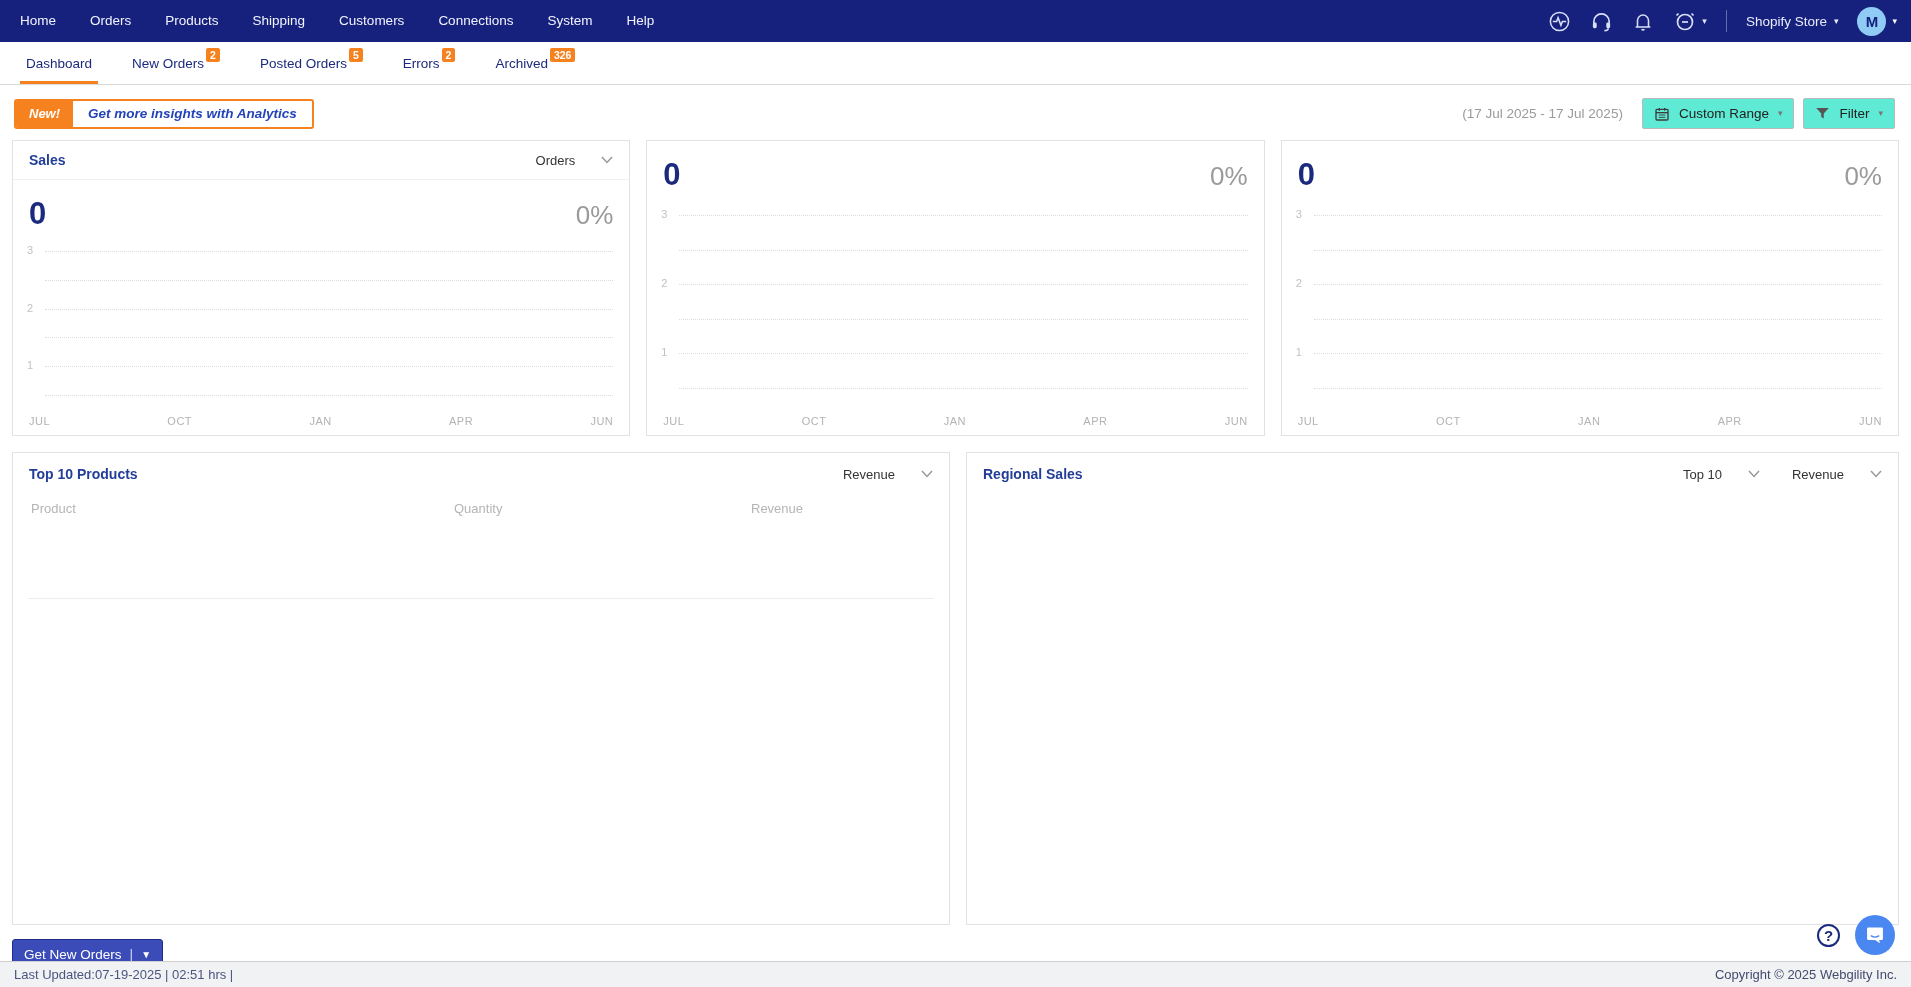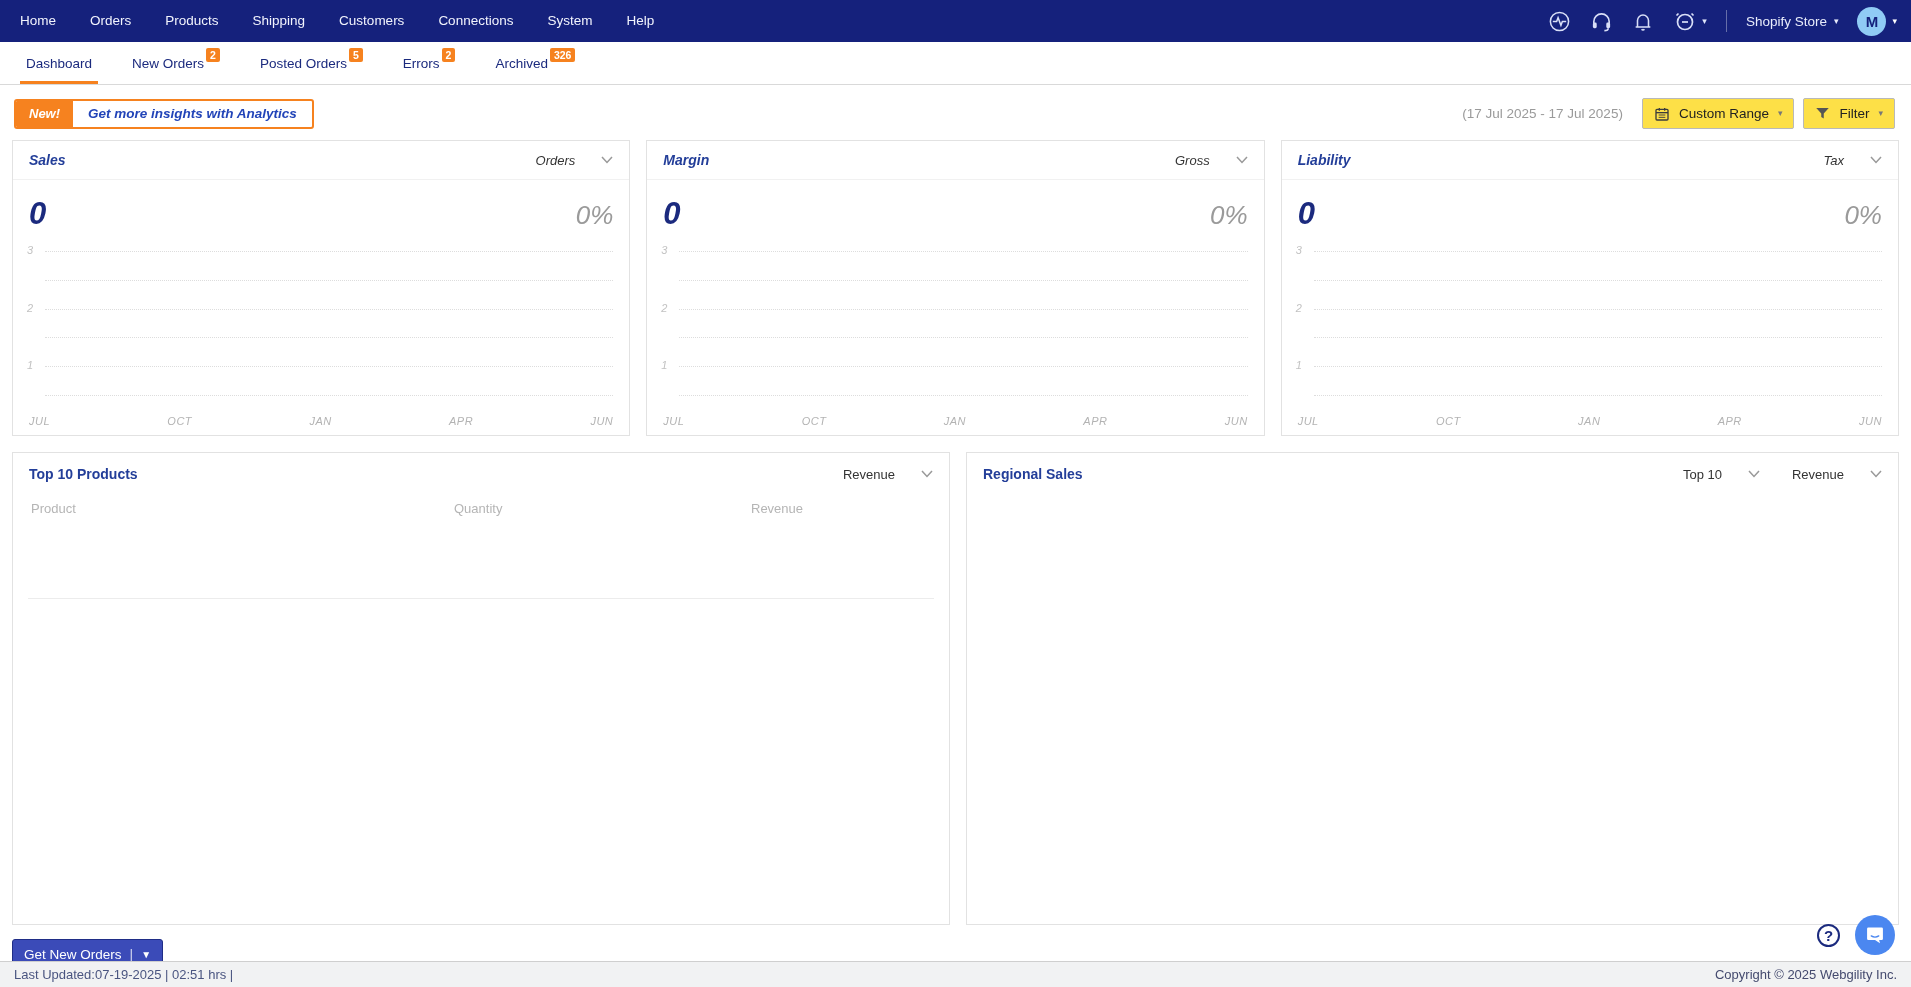--- a/index.html
+++ b/index.html
@@ -66,31 +66,30 @@
     background:#f6821f; color:#fff; font-weight:bold; font-size:13px;
     display:flex; align-items:center; padding:0 13px;
   }
   .analytics-btn .analytics-label {
     color:#2244b8; font-weight:bold; font-size:13.5px;
     display:flex; align-items:center; padding:0 15px;
   }
   .toolbar-spacer { flex:1; }
   .date-range { color:#9a9a9a; font-size:13.5px; margin-right:10px; white-space:nowrap; }
   .dropdown-btn {
-    display:inline-flex; align-items:center; gap:9px; background:#fde047;
+    display:inline-flex; align-items:center; gap:9px; background:#5eead4;
     border:1px solid #b9b9b9; border-radius:2px; height:31px; padding:0 11px;
     font-size:13.5px; color:#222; cursor:pointer; margin-left:9px; white-space:nowrap;
   }
   .dropdown-btn .caret { color:#777; }
 
   
   .cards-top {
     display:grid; grid-template-columns:repeat(3,1fr); gap:16px;
     margin:0 12px;
-    font-style:italic;
   }
   .card { background:#fff; border:1px solid #e2e2e2; }
   .metric-card { height:296px; display:flex; flex-direction:column; }
   .card-header {
     display:flex; align-items:center; justify-content:space-between;
     padding:11px 16px; border-bottom:1px solid #f1f1f1;
   }
   .card-title { font-size:14px; font-weight:bold; color:#233e99; }
   .card-dropdown {
     display:inline-flex; align-items:center; gap:26px; cursor:pointer;
@@ -304,29 +303,20 @@
         <span>JUL</span>
         <span>OCT</span>
         <span>JAN</span>
         <span>APR</span>
         <span>JUN</span>
       </div>
     </div>
   </div>
 
   <div class="card metric-card">
-    <div class="card-header">
-      <span class="card-title">Margin</span>
-      <span class="card-dropdown">
-        <span>Gross</span>
-        <svg class="chev" viewBox="0 0 12 8" fill="none" stroke="#999" stroke-width="1.5">
-            <polyline points="1,1 6,6.5 11,1"></polyline>
-          </svg>
-      </span>
-    </div>
     <div class="value-row">
       <span class="big-value">0</span>
       <span class="pct-value">0%</span>
     </div>
     <div class="chart">
       <span class="ylab" style="top:7%">3</span>
       <span class="ylab" style="top:37%">2</span>
       <span class="ylab" style="top:67%">1</span>
       <div class="gl" style="top:7%"></div>
       <div class="gl" style="top:22%"></div>
@@ -338,29 +328,20 @@
         <span>JUL</span>
         <span>OCT</span>
         <span>JAN</span>
         <span>APR</span>
         <span>JUN</span>
       </div>
     </div>
   </div>
 
   <div class="card metric-card">
-    <div class="card-header">
-      <span class="card-title">Liability</span>
-      <span class="card-dropdown">
-        <span>Tax</span>
-        <svg class="chev" viewBox="0 0 12 8" fill="none" stroke="#999" stroke-width="1.5">
-            <polyline points="1,1 6,6.5 11,1"></polyline>
-          </svg>
-      </span>
-    </div>
     <div class="value-row">
       <span class="big-value">0</span>
       <span class="pct-value">0%</span>
     </div>
     <div class="chart">
       <span class="ylab" style="top:7%">3</span>
       <span class="ylab" style="top:37%">2</span>
       <span class="ylab" style="top:67%">1</span>
       <div class="gl" style="top:7%"></div>
       <div class="gl" style="top:22%"></div>

